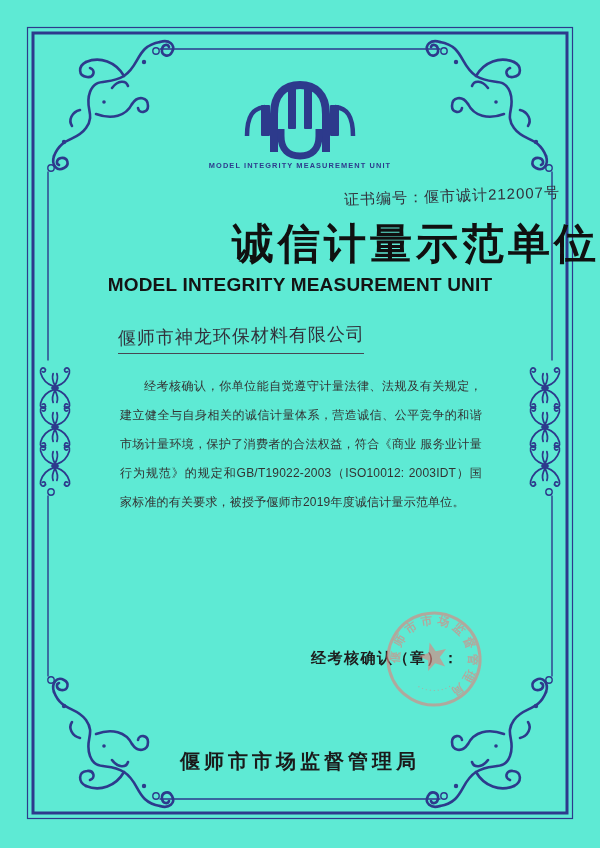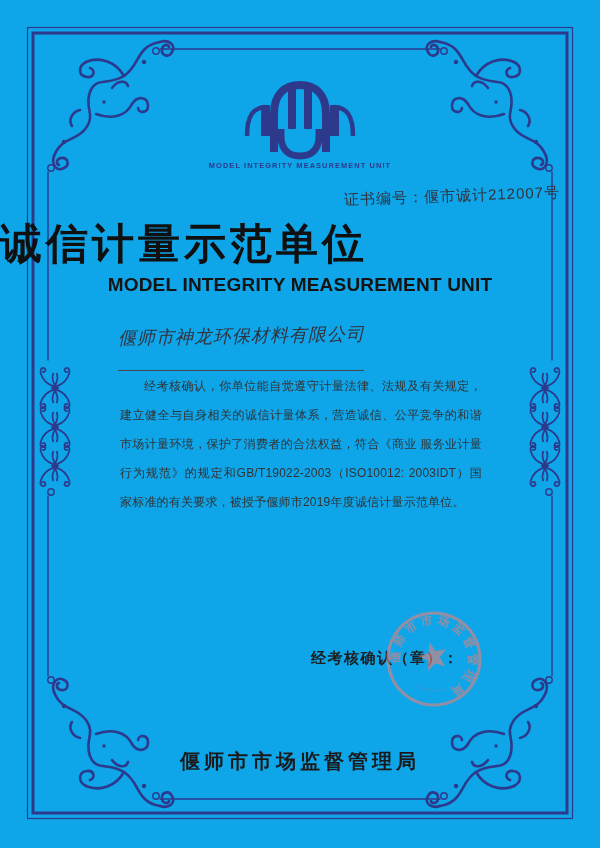--- a/index.html
+++ b/index.html
@@ -1,17 +1,17 @@
 <!DOCTYPE html>
 <html style="--navy: #2d3a8c; --seal-red: #e2827d; --ink: #32323c;"><head>
 <meta charset="utf-8">
 <style>
   html,body{margin:0;padding:0;background:#ffffff;}
   .page{
-    position:relative;width:600px;height:848px;background:#0ea5e9;overflow:hidden;
+    position:relative;width:600px;height:848px;background:#5eead4;overflow:hidden;
     font-family:"Liberation Sans","DejaVu Sans",sans-serif;color:#222;
   }
   svg.deco{position:absolute;left:0;top:0;width:600px;height:848px;}
   .orn{stroke:var(--navy);fill:none;stroke-width:2.6;stroke-linecap:round;stroke-linejoin:round;}
   .orn-thin{stroke:var(--navy);fill:none;stroke-width:1.4;stroke-linecap:round;}
   .orn-fill{fill:var(--navy);stroke:none;}
   .frame-outer{stroke:var(--navy);fill:none;stroke-width:1.2;}
   .frame-inner{stroke:var(--navy);fill:none;stroke-width:3;}
 
   .logo-mark{position:absolute;left:225px;top:74px;width:150px;height:88px;}
@@ -21,32 +21,32 @@
     position:absolute;left:0;right:0;top:161px;text-align:center;
     font-size:7.4px;font-weight:bold;letter-spacing:1.1px;color:var(--navy);
   }
 
   .cert-no{
     position:absolute;left:344px;top:187px;font-size:15px;color:var(--ink);
     letter-spacing:1px;transform:rotate(-2deg);white-space:nowrap;
   }
 
   .title-zh{
-    position:absolute;left:0;right:0;top:216px;text-align:left;
+    position:absolute;left:0;right:0;top:216px;text-align:right;
     font-family:"Liberation Serif","DejaVu Serif",serif;
     font-size:42px;font-weight:900;letter-spacing:4px;color:#101010;white-space:nowrap;
   }
   .title-en{
     position:absolute;left:0;right:0;top:274px;text-align:center;
     font-size:19px;font-weight:bold;letter-spacing:0.2px;color:#141414;white-space:nowrap;
   }
 
   .recipient{
     position:absolute;left:118px;top:324px;width:246px;
-    border-bottom:1.6px solid #474752;padding-bottom:22px;font-style:italic;
+    border-bottom:1.6px solid #474752;padding-bottom:5px;
   }
   .recipient span{
     display:inline-block;font-size:18px;color:var(--ink);letter-spacing:1px;
     transform:rotate(-1deg);white-space:nowrap;
   }
 
   .body-text{
     position:absolute;left:120px;top:372px;width:362px;
     font-size:12px;line-height:29px;color:#333;text-align:justify;
     text-indent:2em;letter-spacing:0.2px;

